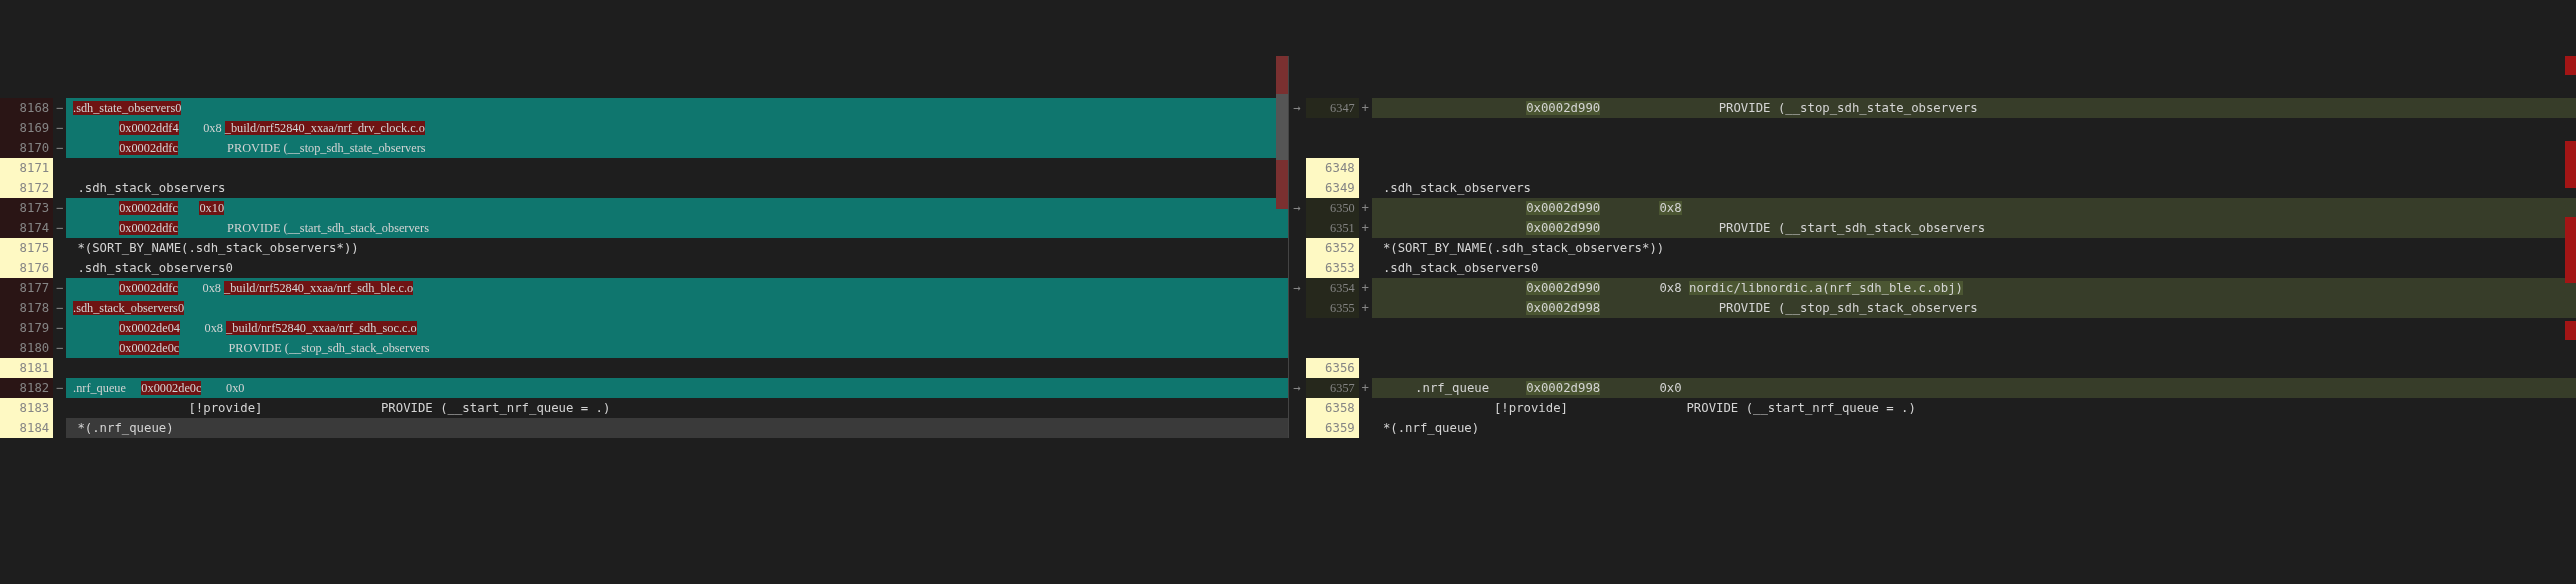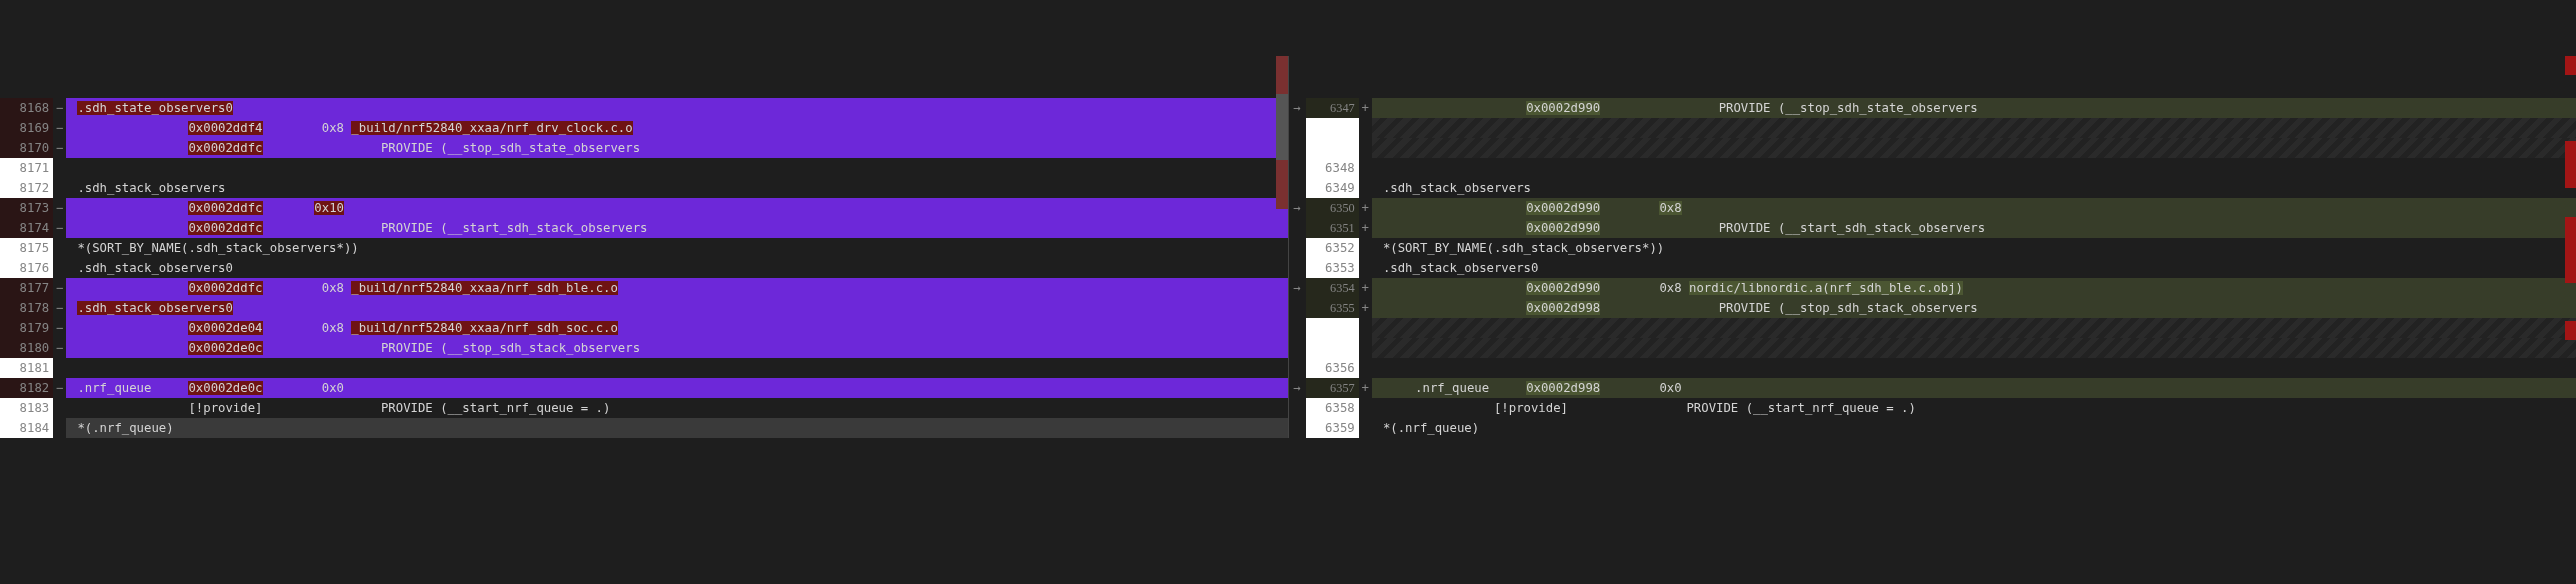--- a/index.html
+++ b/index.html
@@ -18,43 +18,44 @@
   .diff-side {
     flex: 1;
     min-width: 0;
     position: relative;
   }
   .diff-side.left { border-right: 0.9px solid #444; }
   .row {
     display: flex;
     height: 20px;
     line-height: 20px;
+    align-items: center;
   }
   .gutter {
     width: 53px;
     text-align: right;
     padding-right: 3.8px;
     color: #858585;
-    background: #ffffff;
+    background: #fef9c3;
     flex-shrink: 0;
     user-select: none;
   }
   .sign {
     width: 13.2px;
     text-align: center;
     color: #858585;
     flex-shrink: 0;
   }
   .code {
     flex: 1;
     padding-left: 3.8px;
     overflow: hidden;
     text-overflow: clip;
   }
-  .row.del .code { background: #6d28d9; }
+  .row.del .code { background: #0f766e; font-family: Liberation Serif, serif; }
   .row.del .gutter { background: #2a1515; }
   .row.add .code { background: #373d29; padding-left: 36px; }
   .row.add .gutter { background: #26281c; font-family: Liberation Serif, serif; }
   .row.placeholder .code {
     background: repeating-linear-gradient(
       135deg,
       #2a2a2a,
       #2a2a2a 5.7px,
       #222 5.7px,
       #222 11.3px

